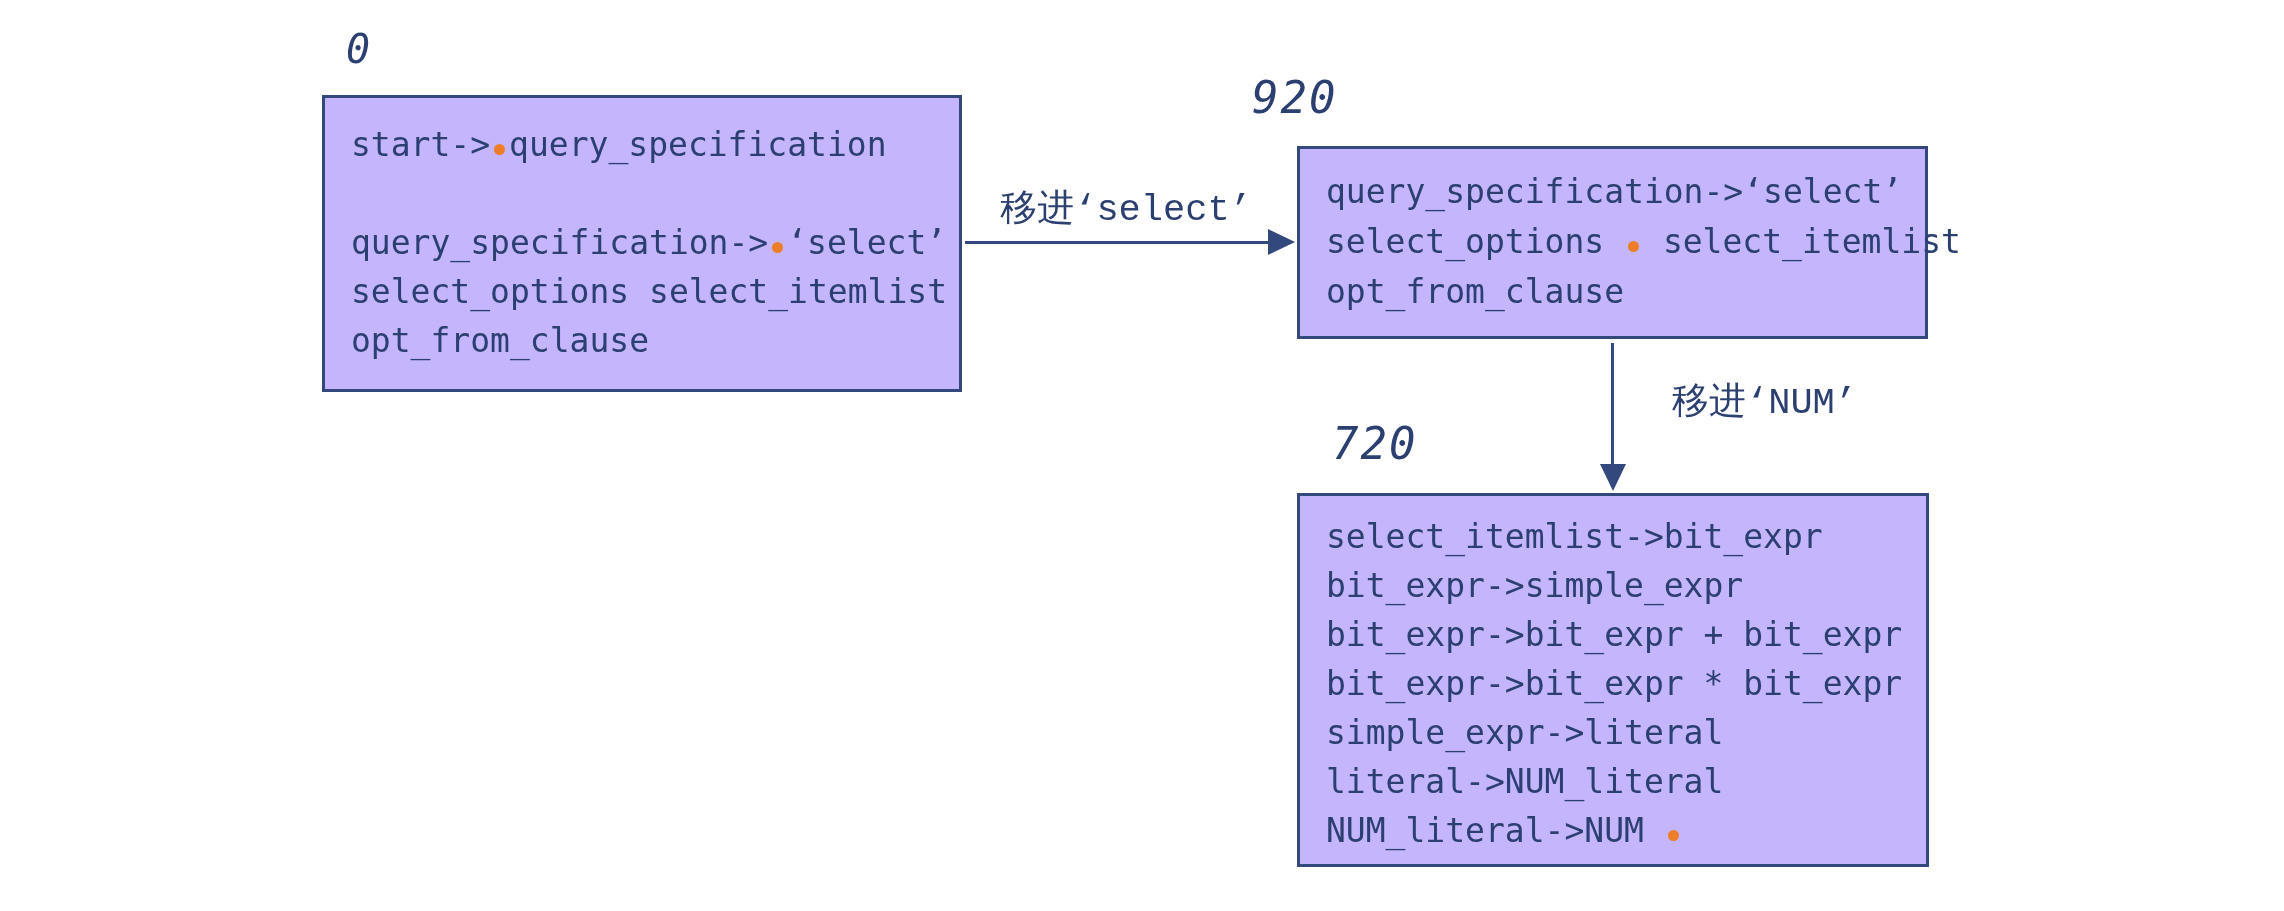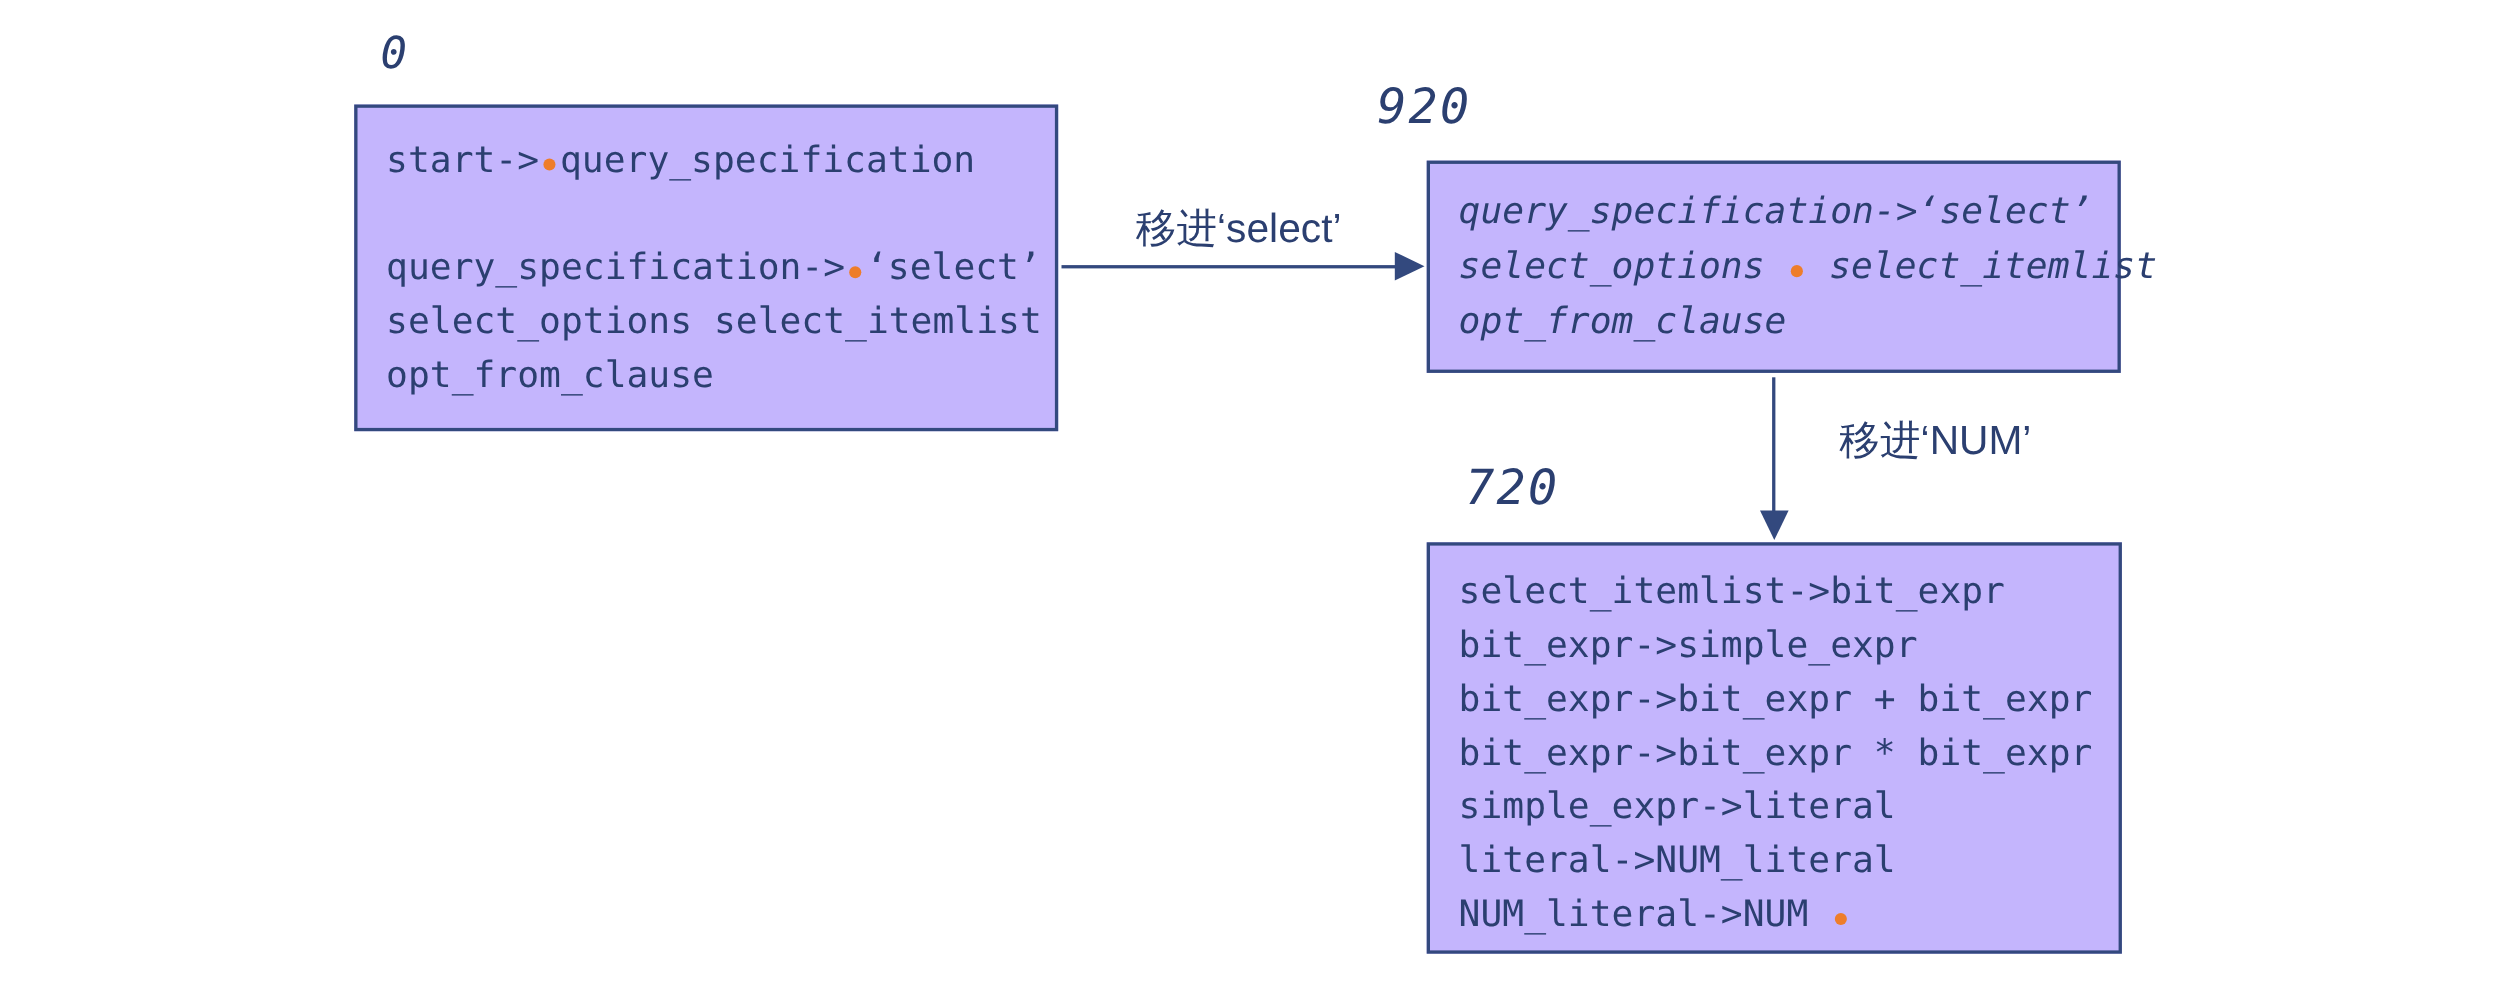--- a/index.html
+++ b/index.html
@@ -29,21 +29,21 @@
     background:#c4b5fd;
     box-sizing:border-box;
   }
   .lines{
     position:absolute;
     left:26px;
     font-size:33px;
     white-space:pre;
   }
   .line{height:49px;line-height:49px;}
-  .box-920 .line{height:50px;line-height:50px;font-style:italic;}
+  .box-920 .line{height:50px;line-height:50px;}
   .dot{
     display:inline-block;
     width:11px;height:11px;
     border-radius:50%;
     background:var(--dot);
     margin:0 4px 1px 4px;
   }
   .edge-line{position:absolute;background:var(--border);}
   .arrowhead-right{
     position:absolute;width:0;height:0;
@@ -54,21 +54,21 @@
   .arrowhead-down{
     position:absolute;width:0;height:0;
     border-top:27px solid var(--border);
     border-left:13px solid transparent;
     border-right:13px solid transparent;
   }
   .edge-label{
     position:absolute;
     font-size:37px;
     color:var(--ink);
-    font-family:Liberation Sans, sans-serif;
+    font-family:Liberation Mono, monospace;
     white-space:nowrap;
   }
 </style>
 </head>
 <body>
 
 <div class="canvas">
 
   <div class="state-label" style="left:346px;top:26px;font-size:40px;">0</div>
   <div class="state-box box-0" style="left:322px;top:95px;width:640px;height:297px;">

